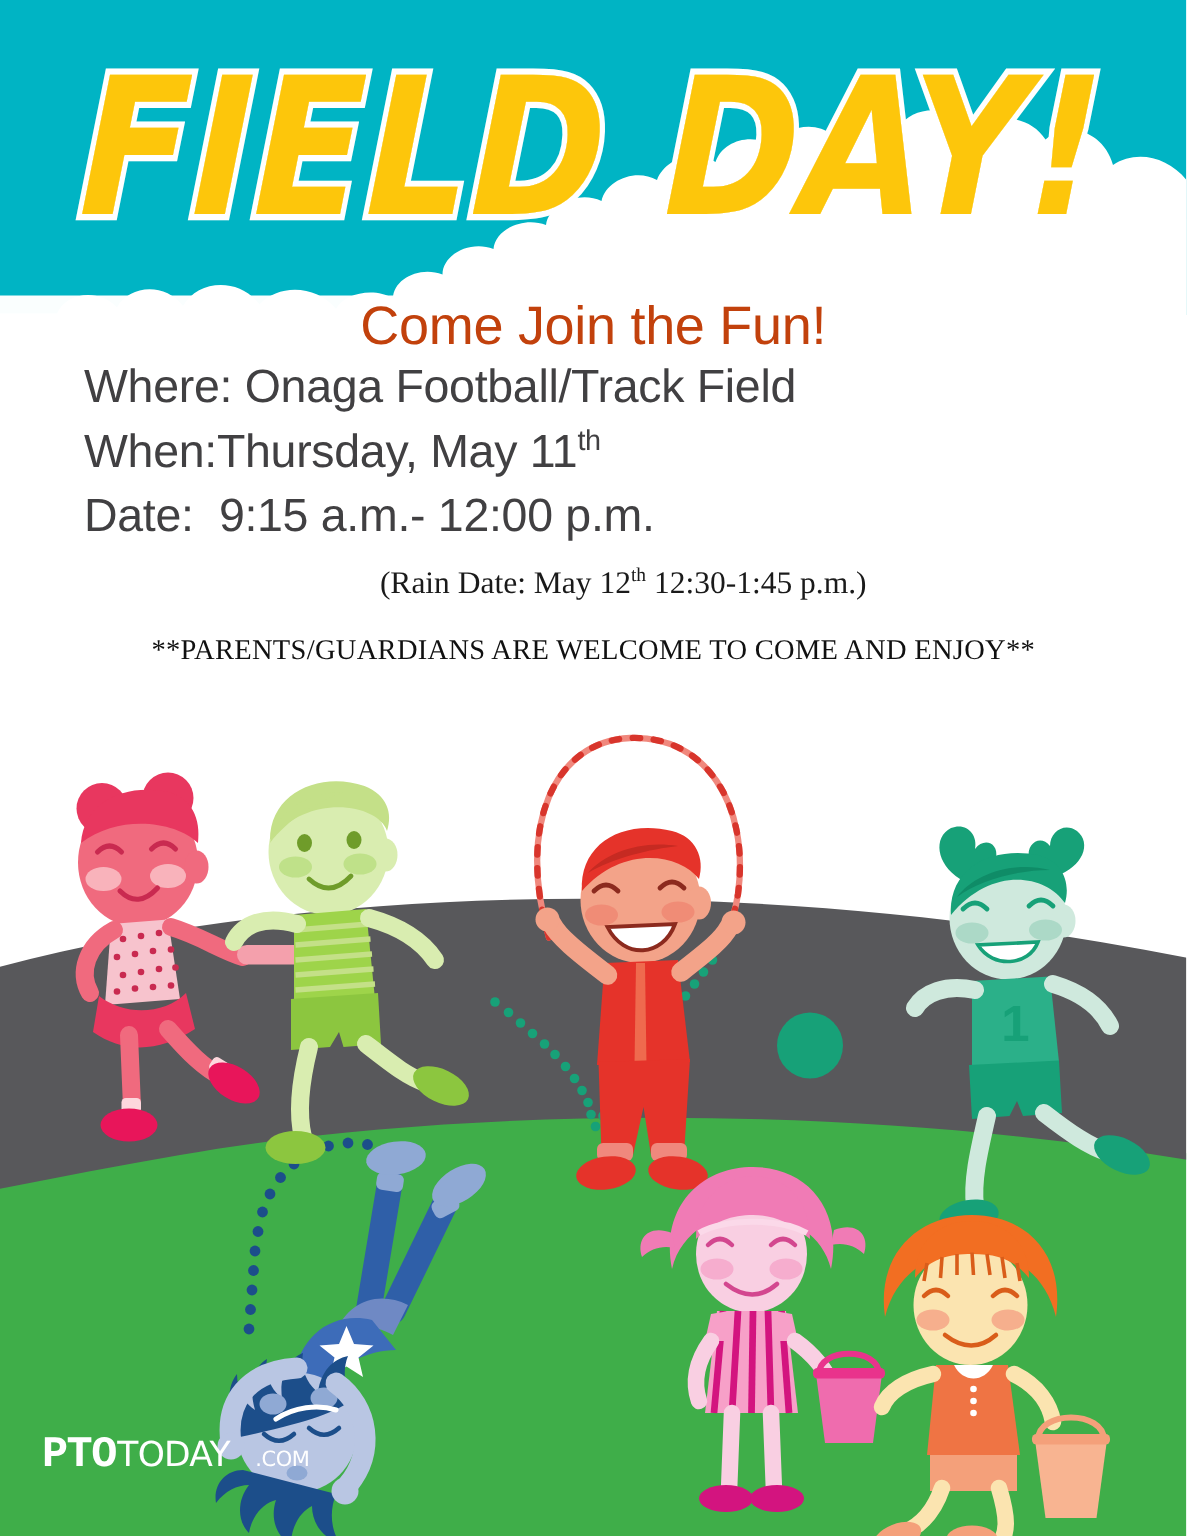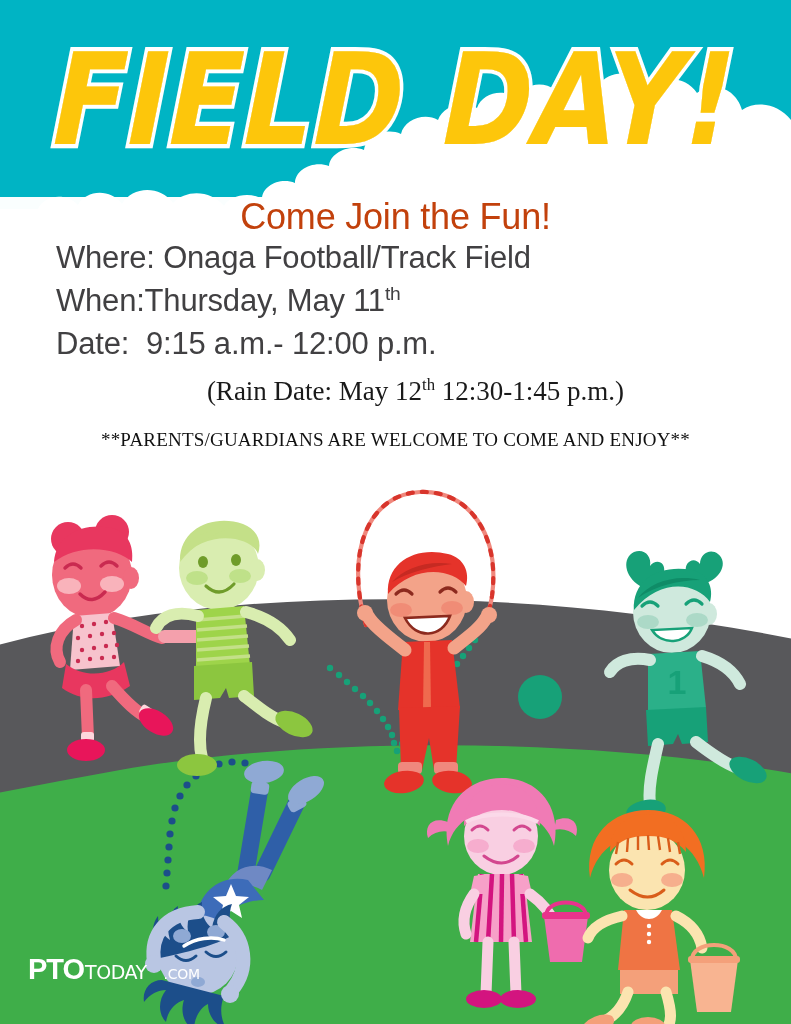--- a/index.html
+++ b/index.html
@@ -93,21 +93,21 @@
     color:#414042;
     line-height:1.38;
     white-space:pre;
     letter-spacing:-0.2px;
   }
   .raindate{
     margin-top:10px;
     text-align:center;
     padding-left:40px;
     font-family:"Liberation Serif", serif;
-    font-size:27px;
+    font-size:21px;
     color:#1a1a1a;
   }
   .raindate sup{font-size:0.62em;vertical-align:super;line-height:0;}
   .parents{
     margin-top:22px;
     text-align:center;
     font-family:"Liberation Serif", serif;
     font-size:19px;
     color:#111111;
     letter-spacing:0.2px;
@@ -125,29 +125,29 @@
   .logo{
     position:absolute;
     left:28px; bottom:40px;
     color:#ffffff;
     display:flex;
     align-items:baseline;
     line-height:1;
     user-select:none;
   }
   .logo .pto{
-    font-family:Liberation Sans, sans-serif;
+    font-family:Liberation Mono, monospace;
     font-weight:700;
     font-size:29px;
     letter-spacing:-1px;
   }
   .logo .today{
     font-family:"DejaVu Sans", sans-serif;
     font-weight:400;
-    font-size:19px;
+    font-size:23px;
     letter-spacing:-0.5px;
     margin-left:1px;
   }
   .logo .dotcom{
     font-family:"DejaVu Sans", sans-serif;
     font-weight:400;
     font-size:14px;
     letter-spacing:-0.3px;
     margin-left:17px;
   }

